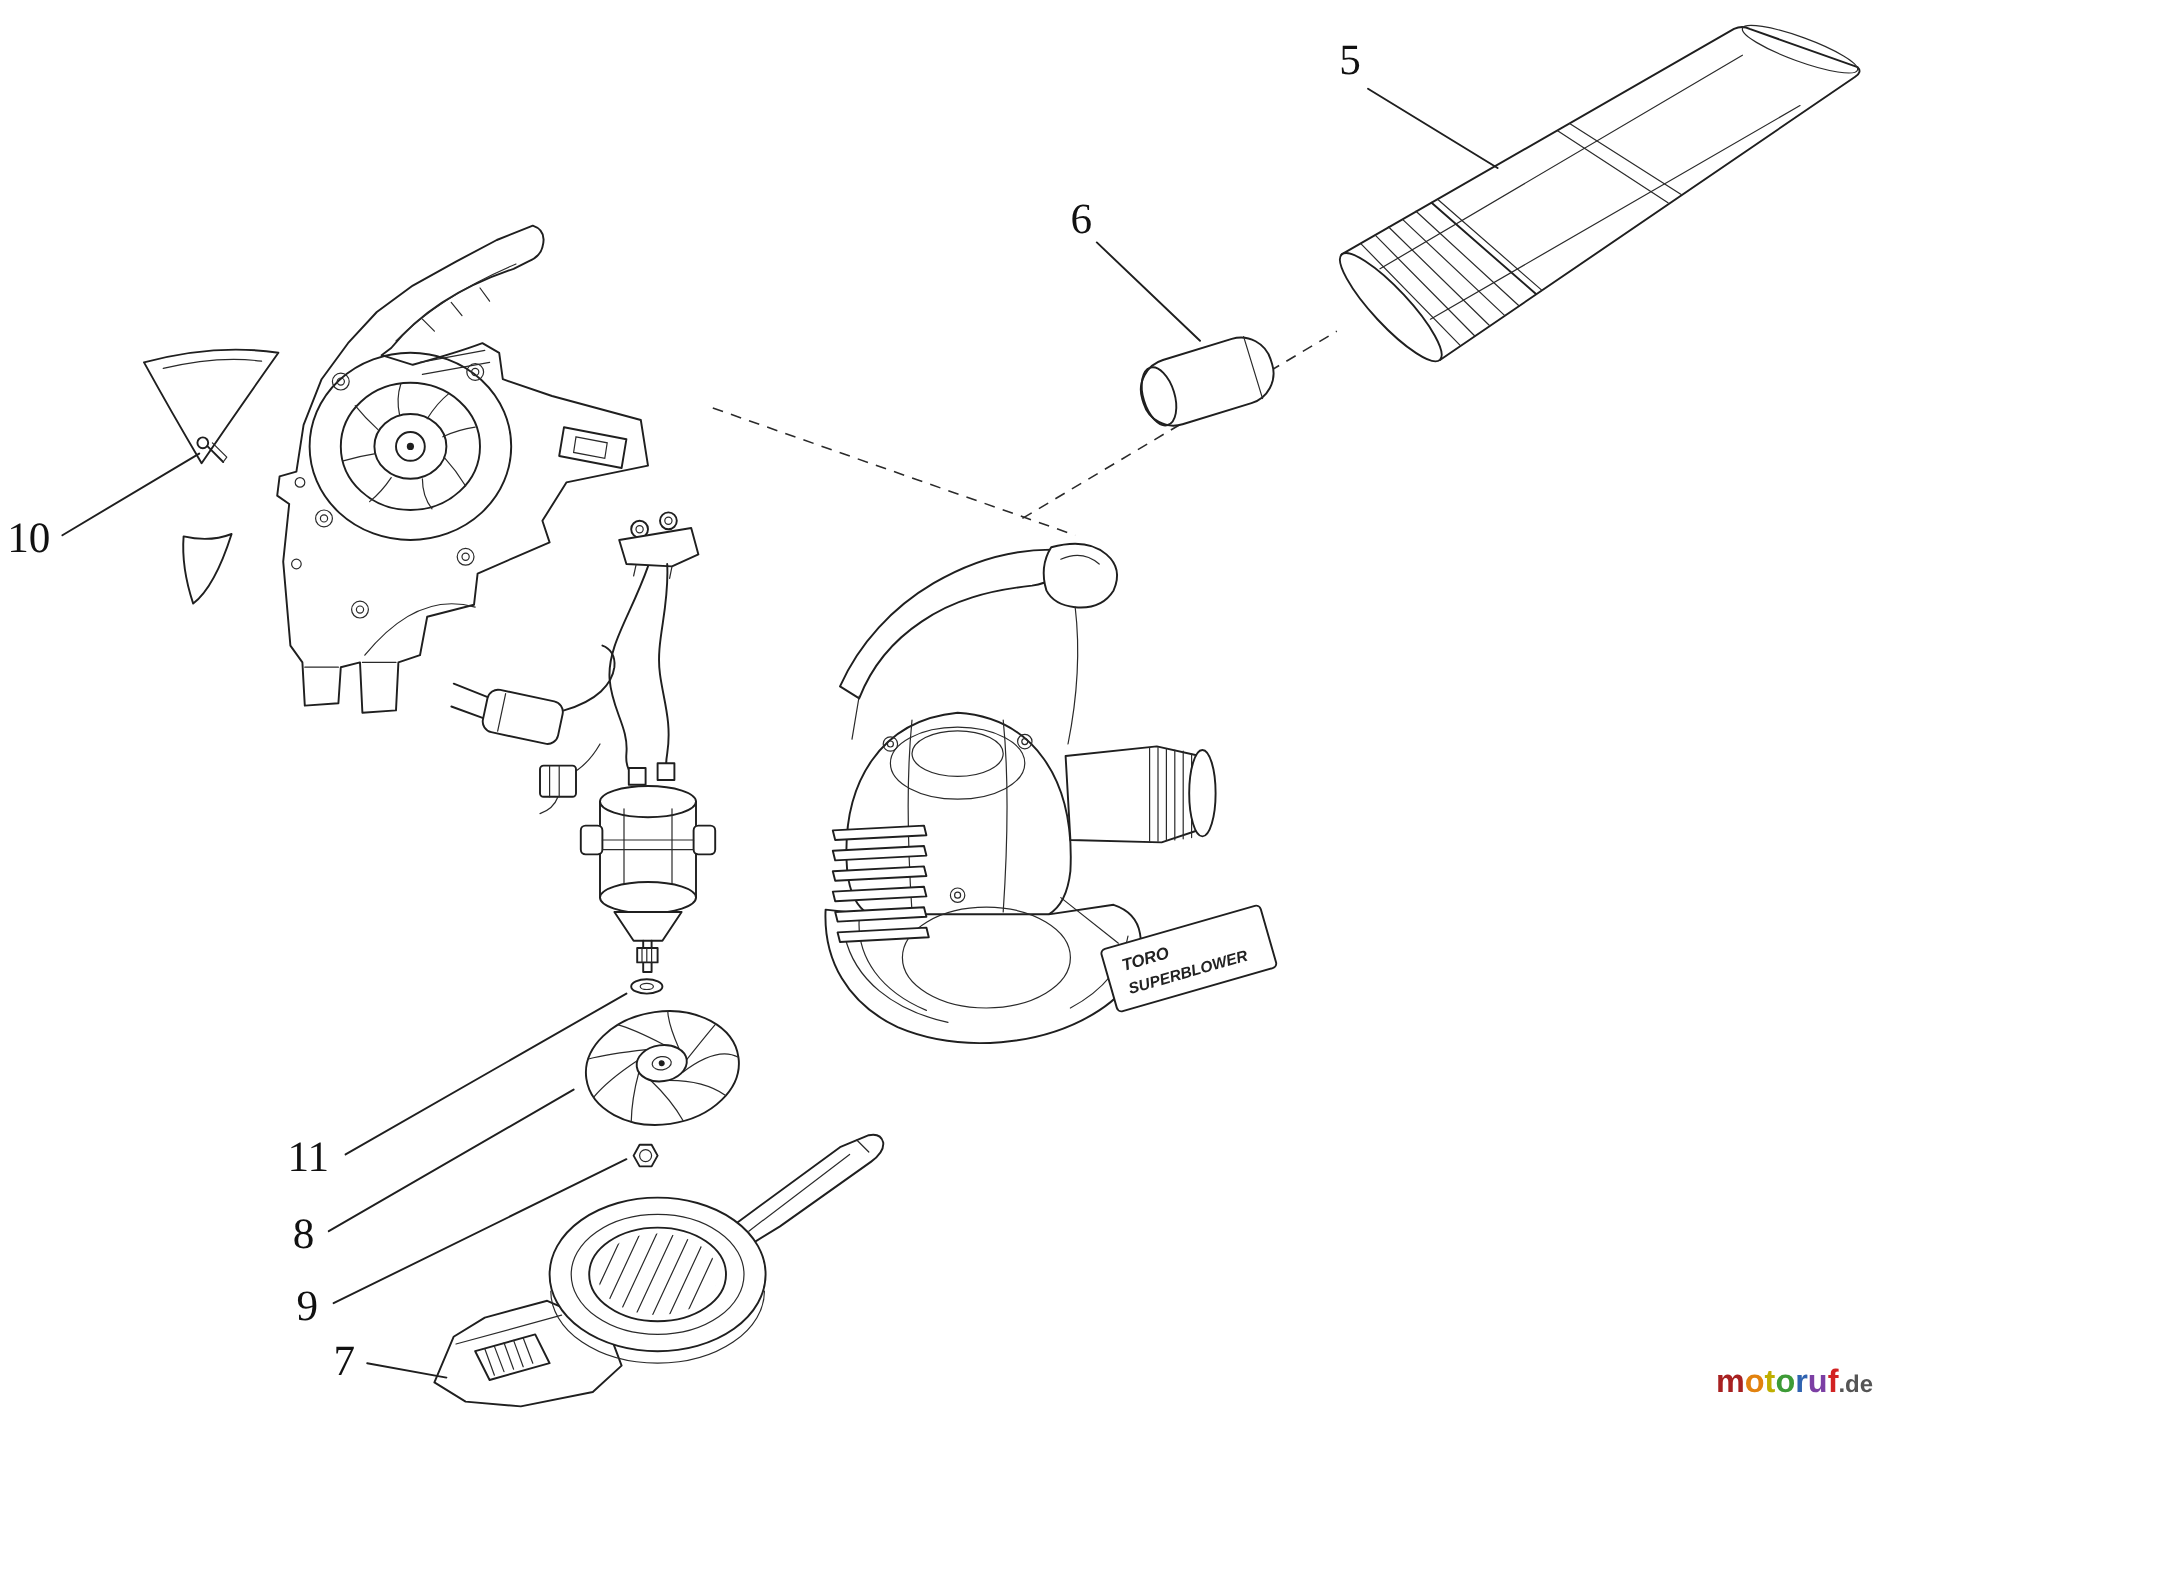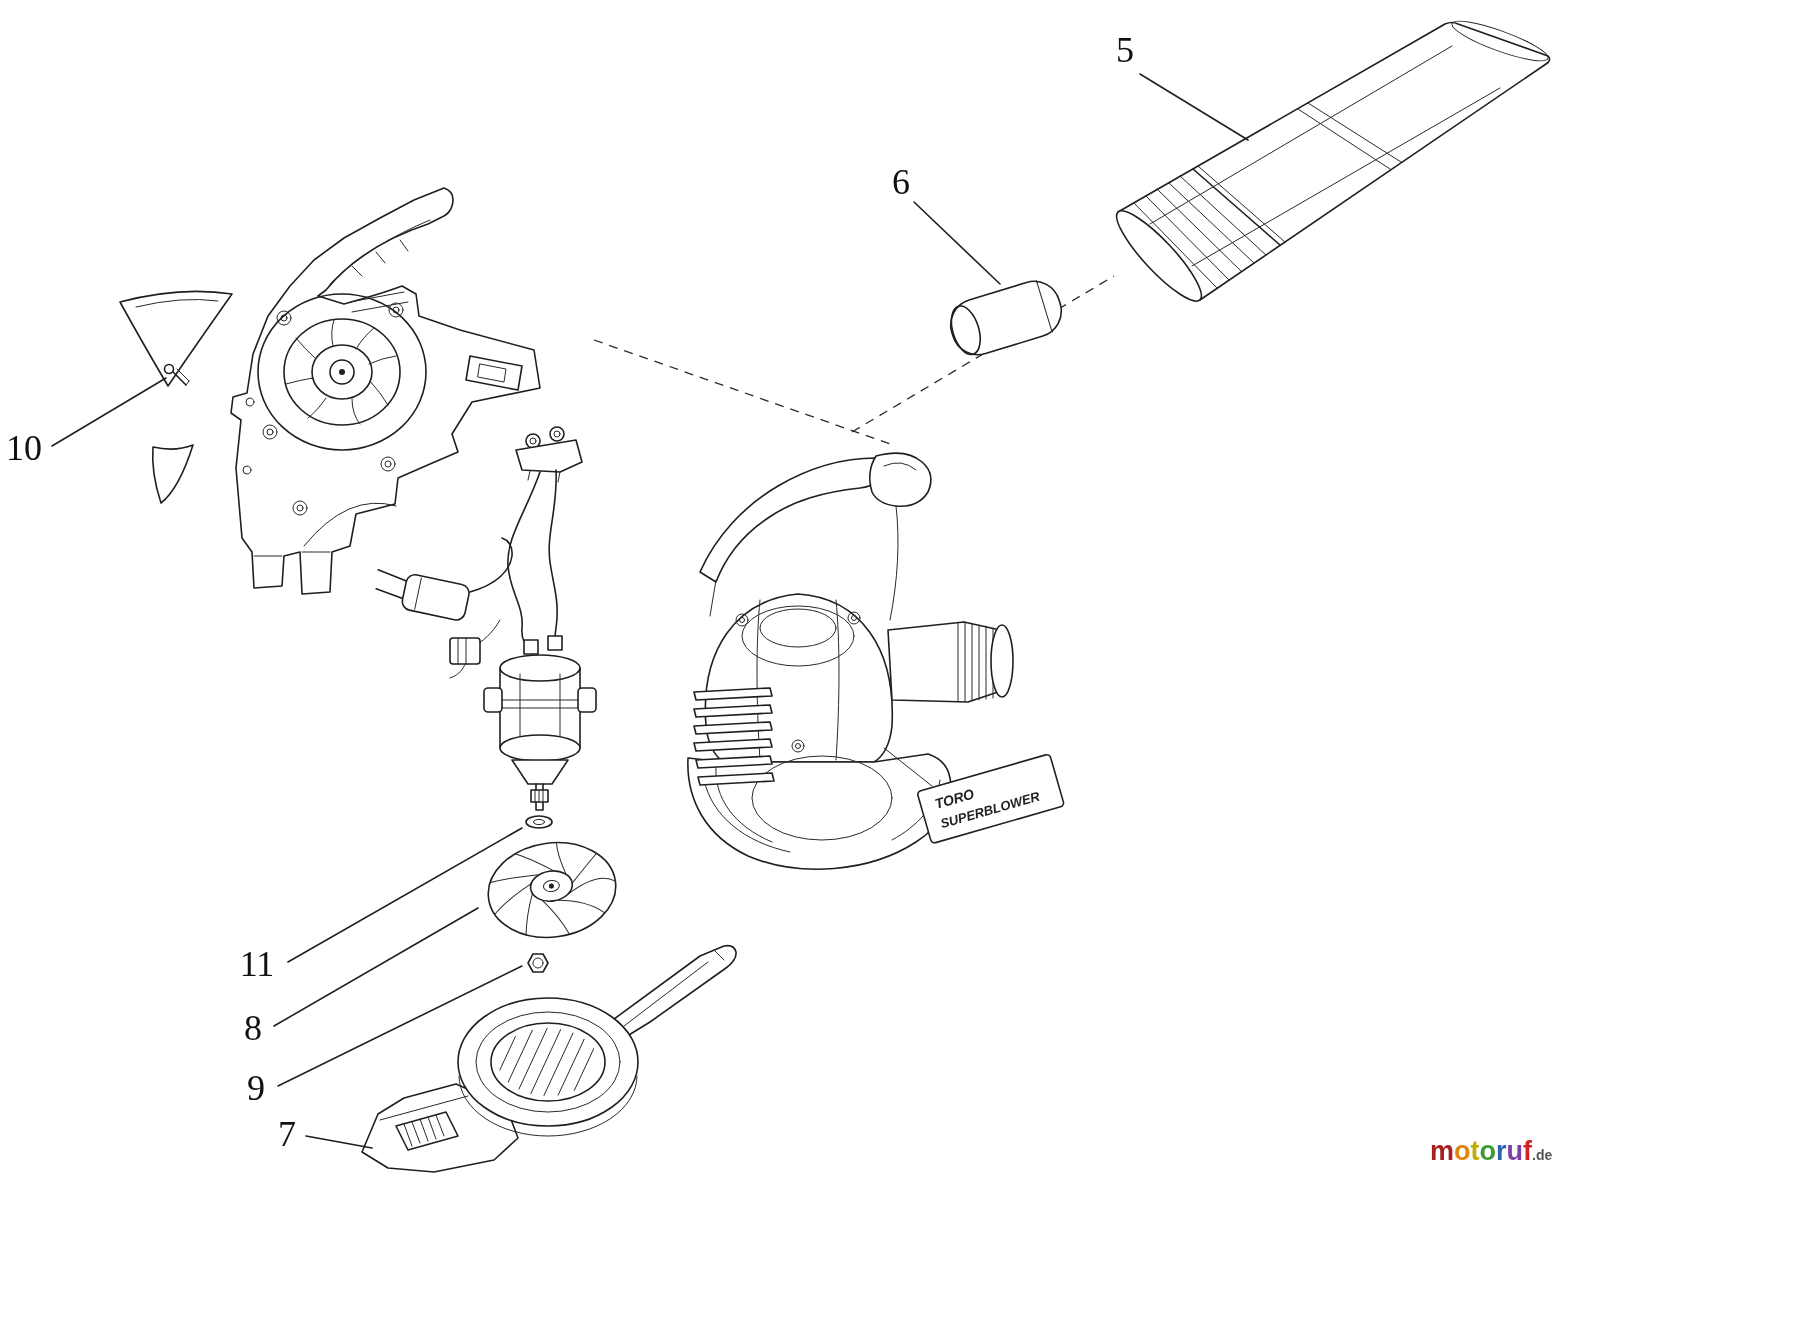--- a/index.html
+++ b/index.html
@@ -16,21 +16,21 @@
   .dash { fill:none; stroke:#2a2a2a; stroke-width:1.3; stroke-dasharray:9 7; }
   .callout-text { font-family:"Liberation Serif", serif; font-size:36px; fill:#111111; }
   .decal-t1 { font-family:"Liberation Sans", sans-serif; font-size:14px; font-weight:bold; font-style:italic; fill:#222222; }
   .decal-t2 { font-family:"Liberation Sans", sans-serif; font-size:13px; font-weight:bold; font-style:italic; fill:#222222; }
   .logo {
     position:absolute; left:1430px; top:1138px;
     font-family:"Liberation Sans", sans-serif;
     font-weight:bold; font-size:27px; line-height:1;
     white-space:nowrap;
   }
-  .logo .suffix { font-size:14px; color:#555555; }
+  .logo .suffix { font-size:20px; color:#555555; }
 </style>
 </head>
 <body>
 
 <div class="stage">
 <svg viewBox="0 0 1800 1325" width="1800" height="1325">
 
   <defs>
     <clipPath id="grilleClip">
           <ellipse cx="548" cy="1062" rx="50" ry="34"></ellipse>

